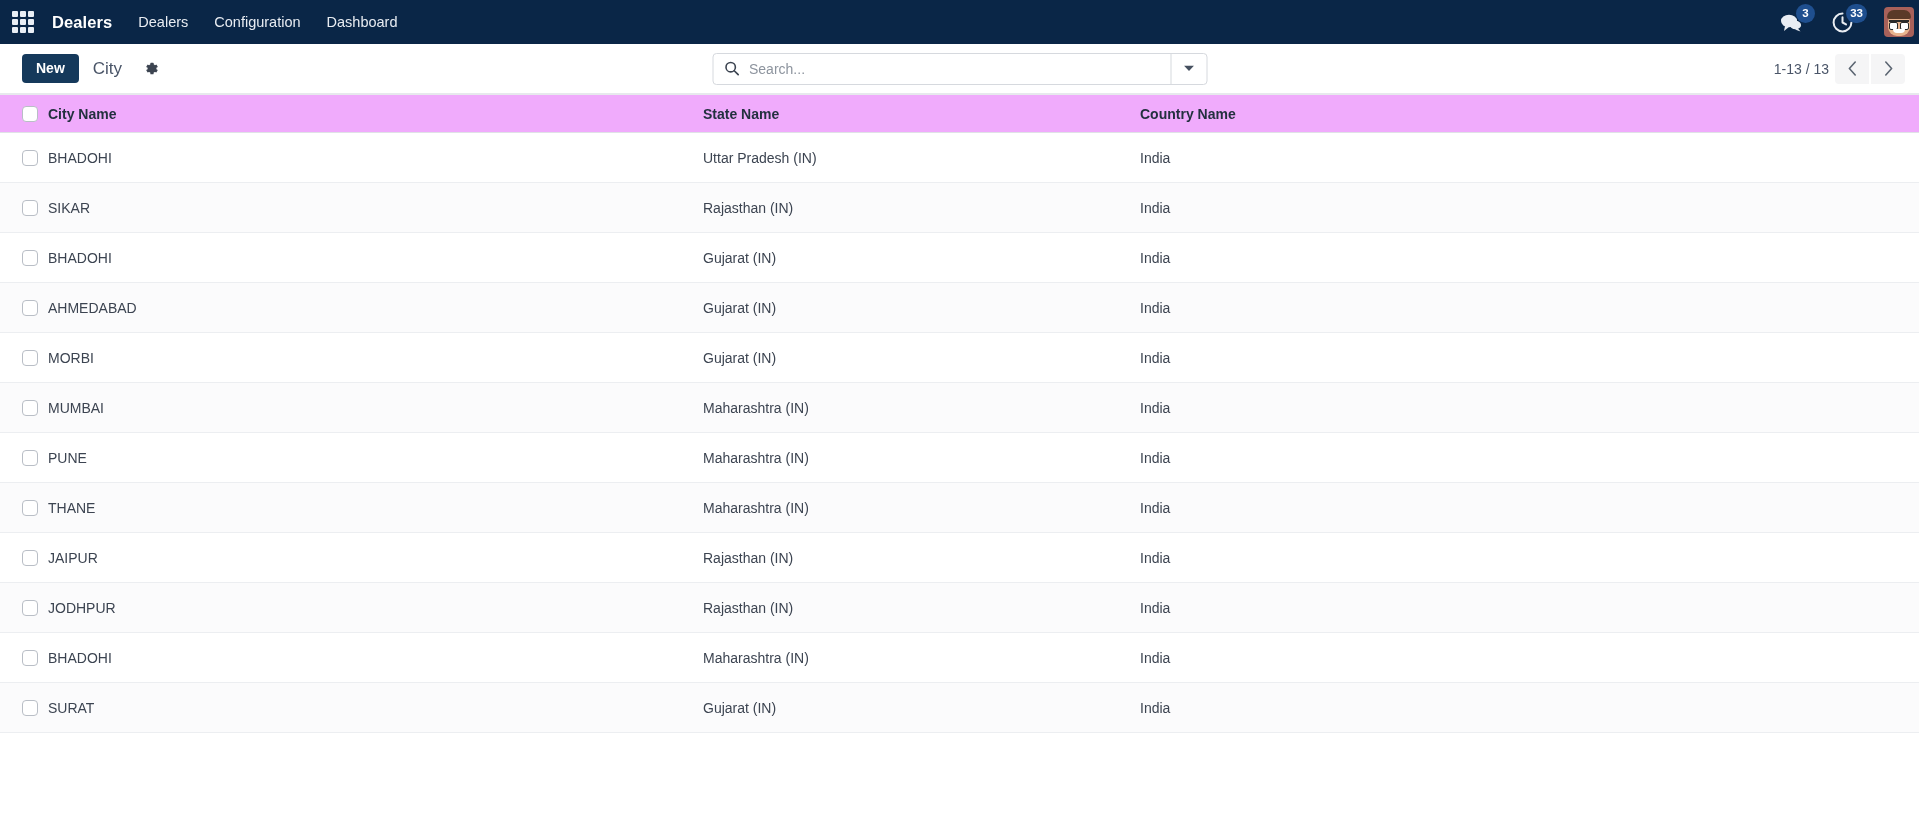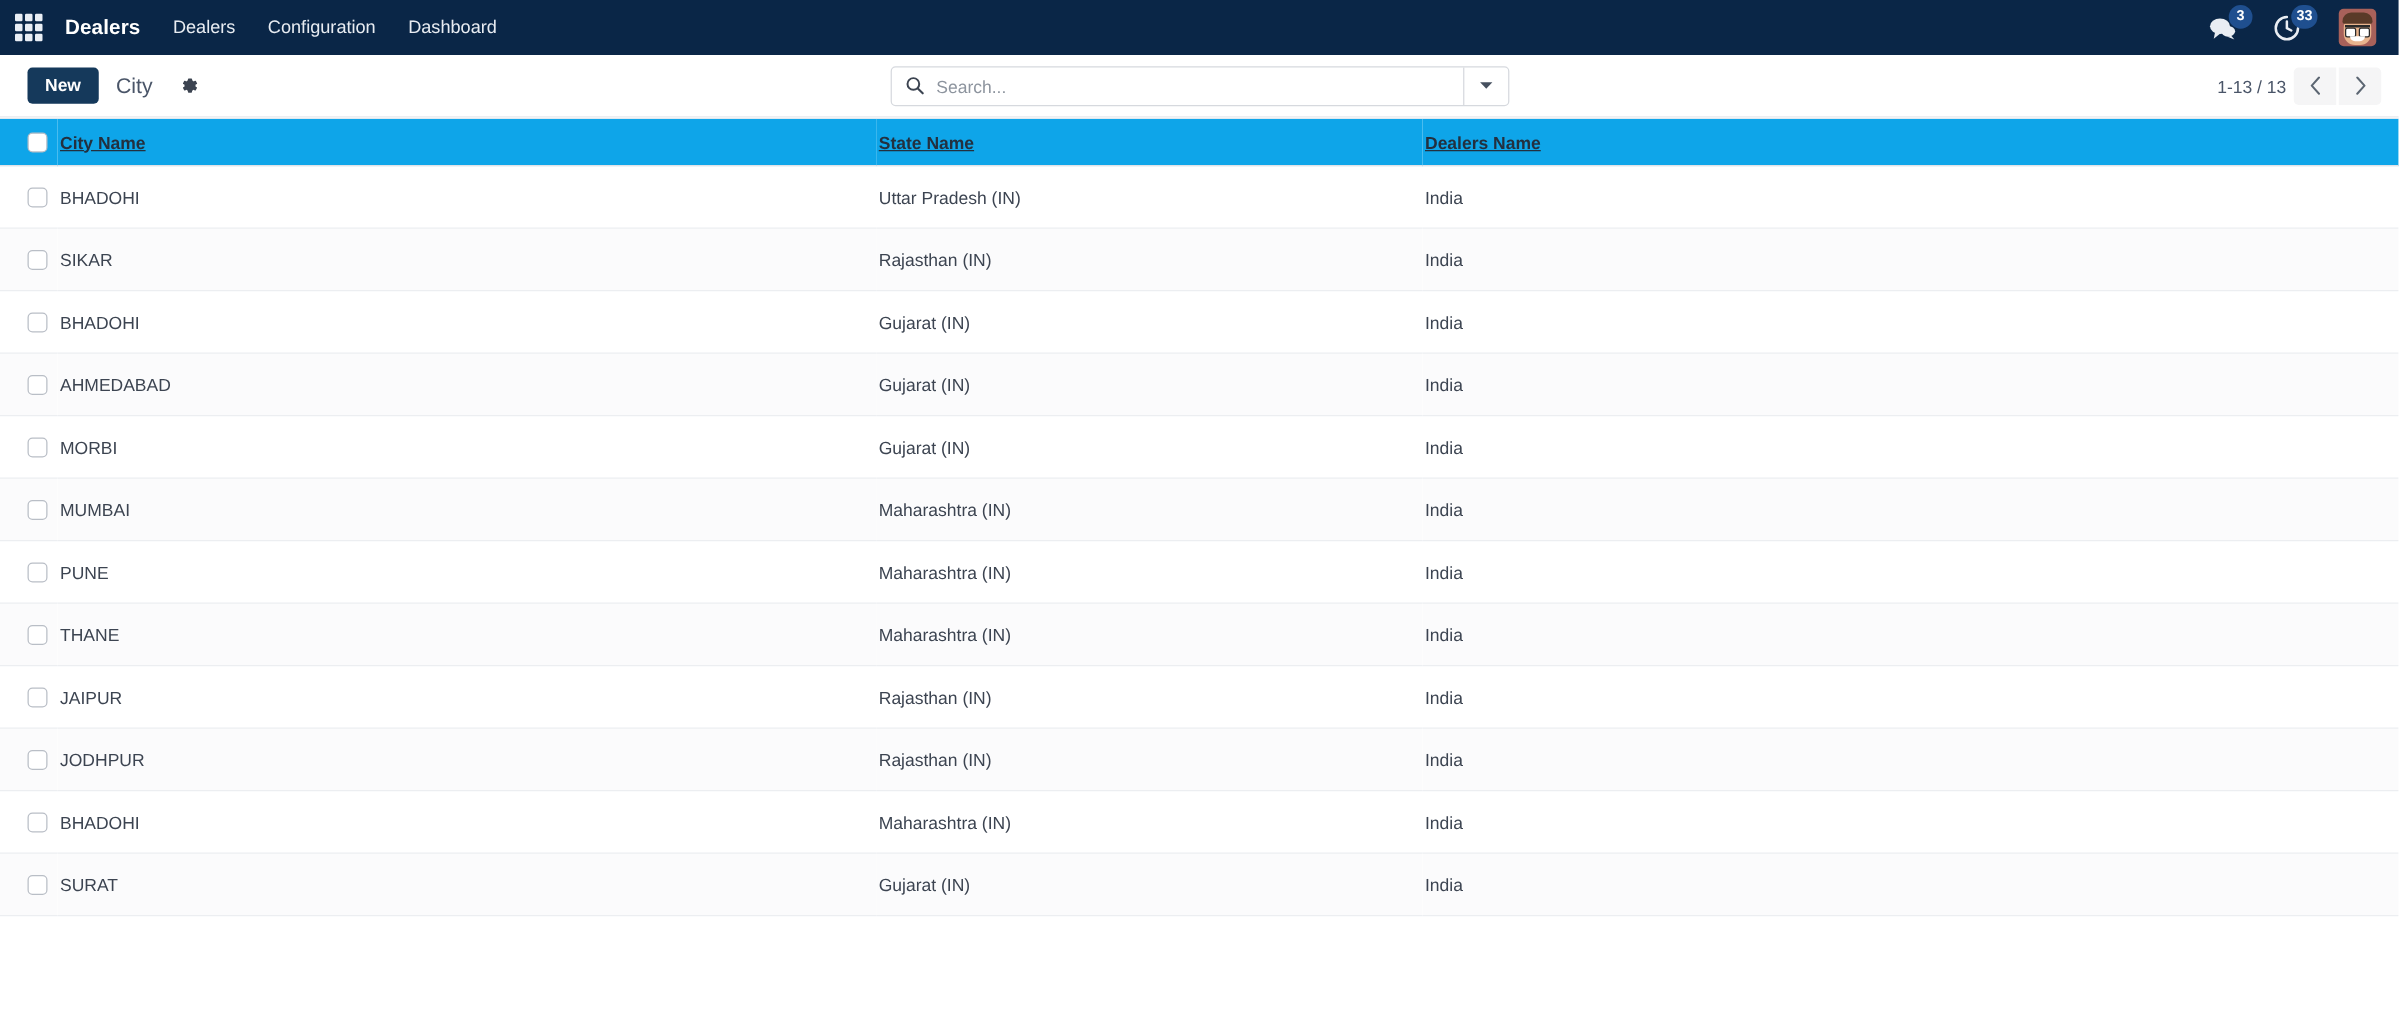--- a/index.html
+++ b/index.html
@@ -12,21 +12,21 @@
     background: #ffffff;
     font-family: "Liberation Sans", sans-serif;
   }
 
   
   .navbar {
     height: 44px;
     background: #0a2647;
     display: flex;
     align-items: center;
-    padding: 0 14px 0 12px;
+    padding: 0 1px 0 12px;
     position: relative;
   }
   .apps-icon {
     width: 22px;
     height: 22px;
     display: grid;
     grid-template-columns: repeat(3, 6px);
     grid-template-rows: repeat(3, 6px);
     gap: 2px;
     margin-right: 18px;
@@ -252,31 +252,30 @@
     height: calc(828px - 44px - 50px);
     overflow: hidden;
     background: #ffffff;
   }
   table.list {
     width: 100%;
     border-collapse: collapse;
     table-layout: fixed;
   }
   table.list thead th {
-    background: #0ea5e9;
+    background: #f0abfc;
     border-bottom: 1px solid #e0e2e7;
     border-top: 1px solid #e7e9ed;
     height: 38px;
     text-align: left;
     font-size: 14px;
     font-weight: 700;
     color: #23303f;
     padding: 0;
     vertical-align: middle;
-    text-decoration: underline;
   }
   table.list tbody td {
     height: 50px;
     font-size: 14px;
     color: #3c4451;
     border-bottom: 1px solid #eceef1;
     padding: 0;
     vertical-align: middle;
     overflow: hidden;
     white-space: nowrap;
@@ -401,21 +400,21 @@
         <th class="col-check">
           <input type="checkbox" class="chk" style="">
         </th>
         <th class="col-city">
           <span class="cellpad">City Name</span>
         </th>
         <th class="col-state">
           <span class="cellpad">State Name</span>
         </th>
         <th class="col-country">
-          <span class="cellpad">Dealers Name</span>
+          <span class="cellpad">Country Name</span>
         </th>
       </tr>
     </thead>
     <tbody id="tbody">
         <tr>
           <td class="col-check">
             <input type="checkbox" class="chk" style="">
           </td>
           <td class="col-city"><span class="cellpad">BHADOHI</span></td>
           <td class="col-state"><span class="cellpad">Uttar Pradesh (IN)</span></td>

